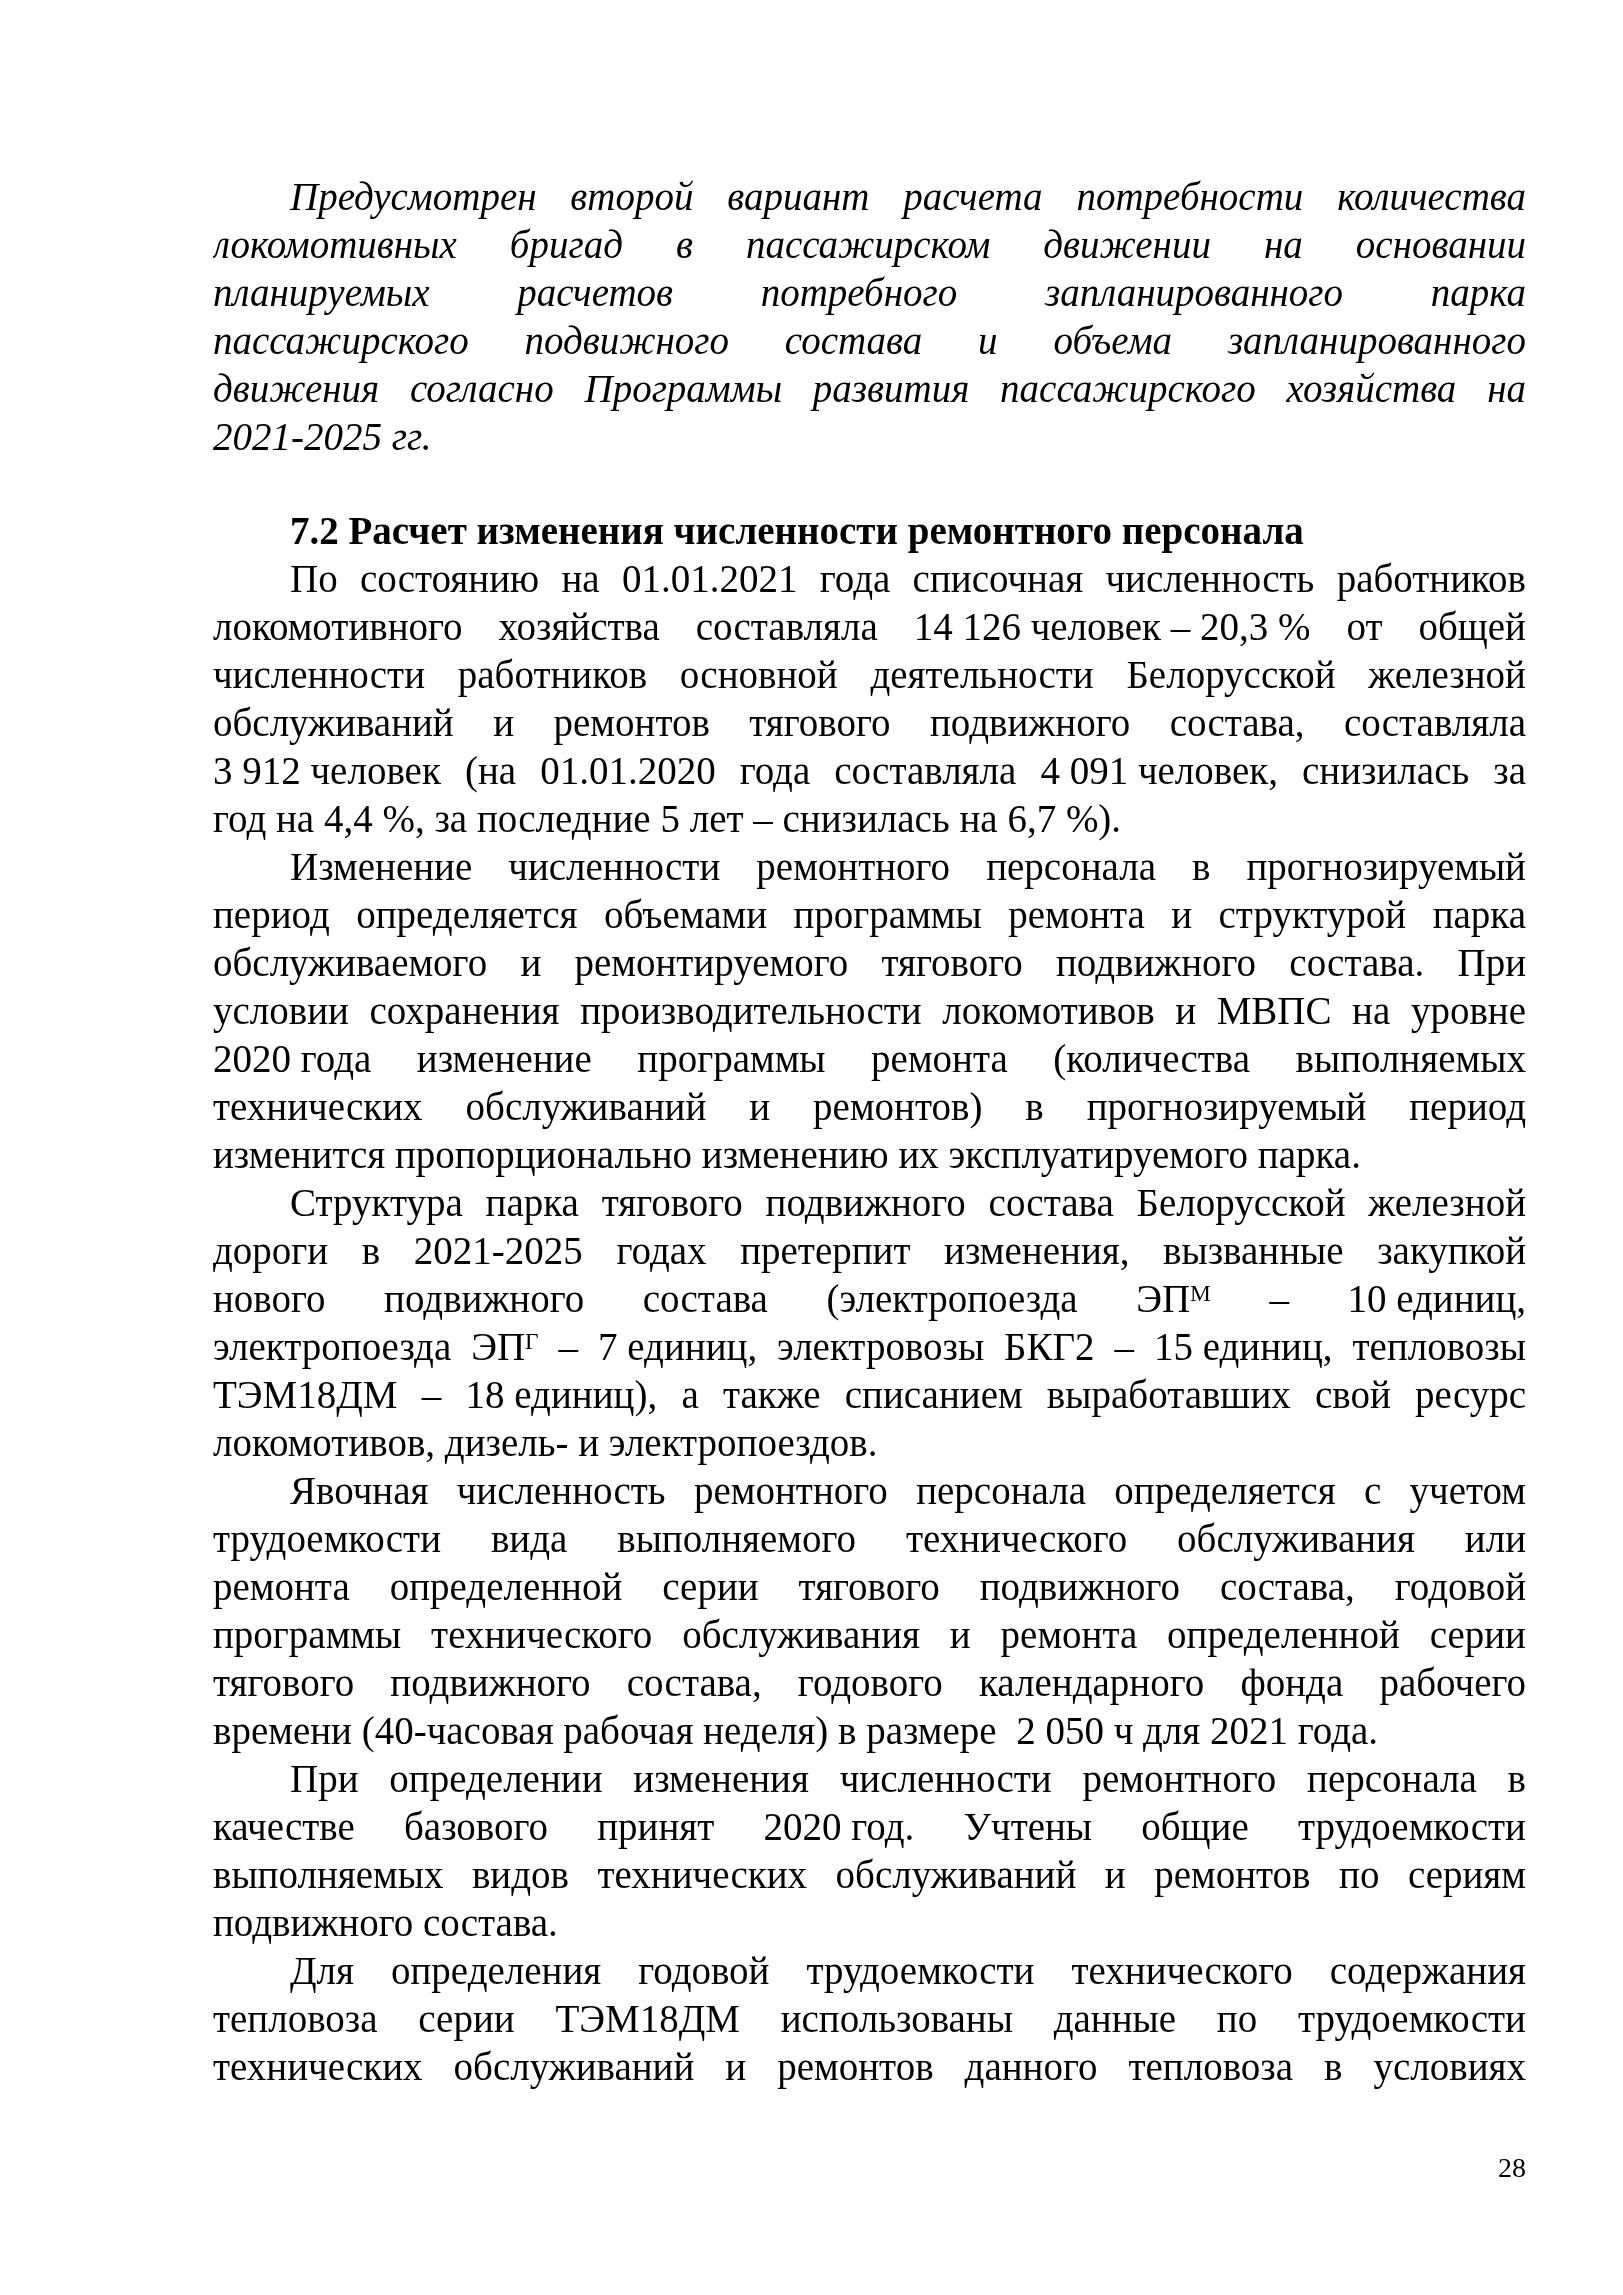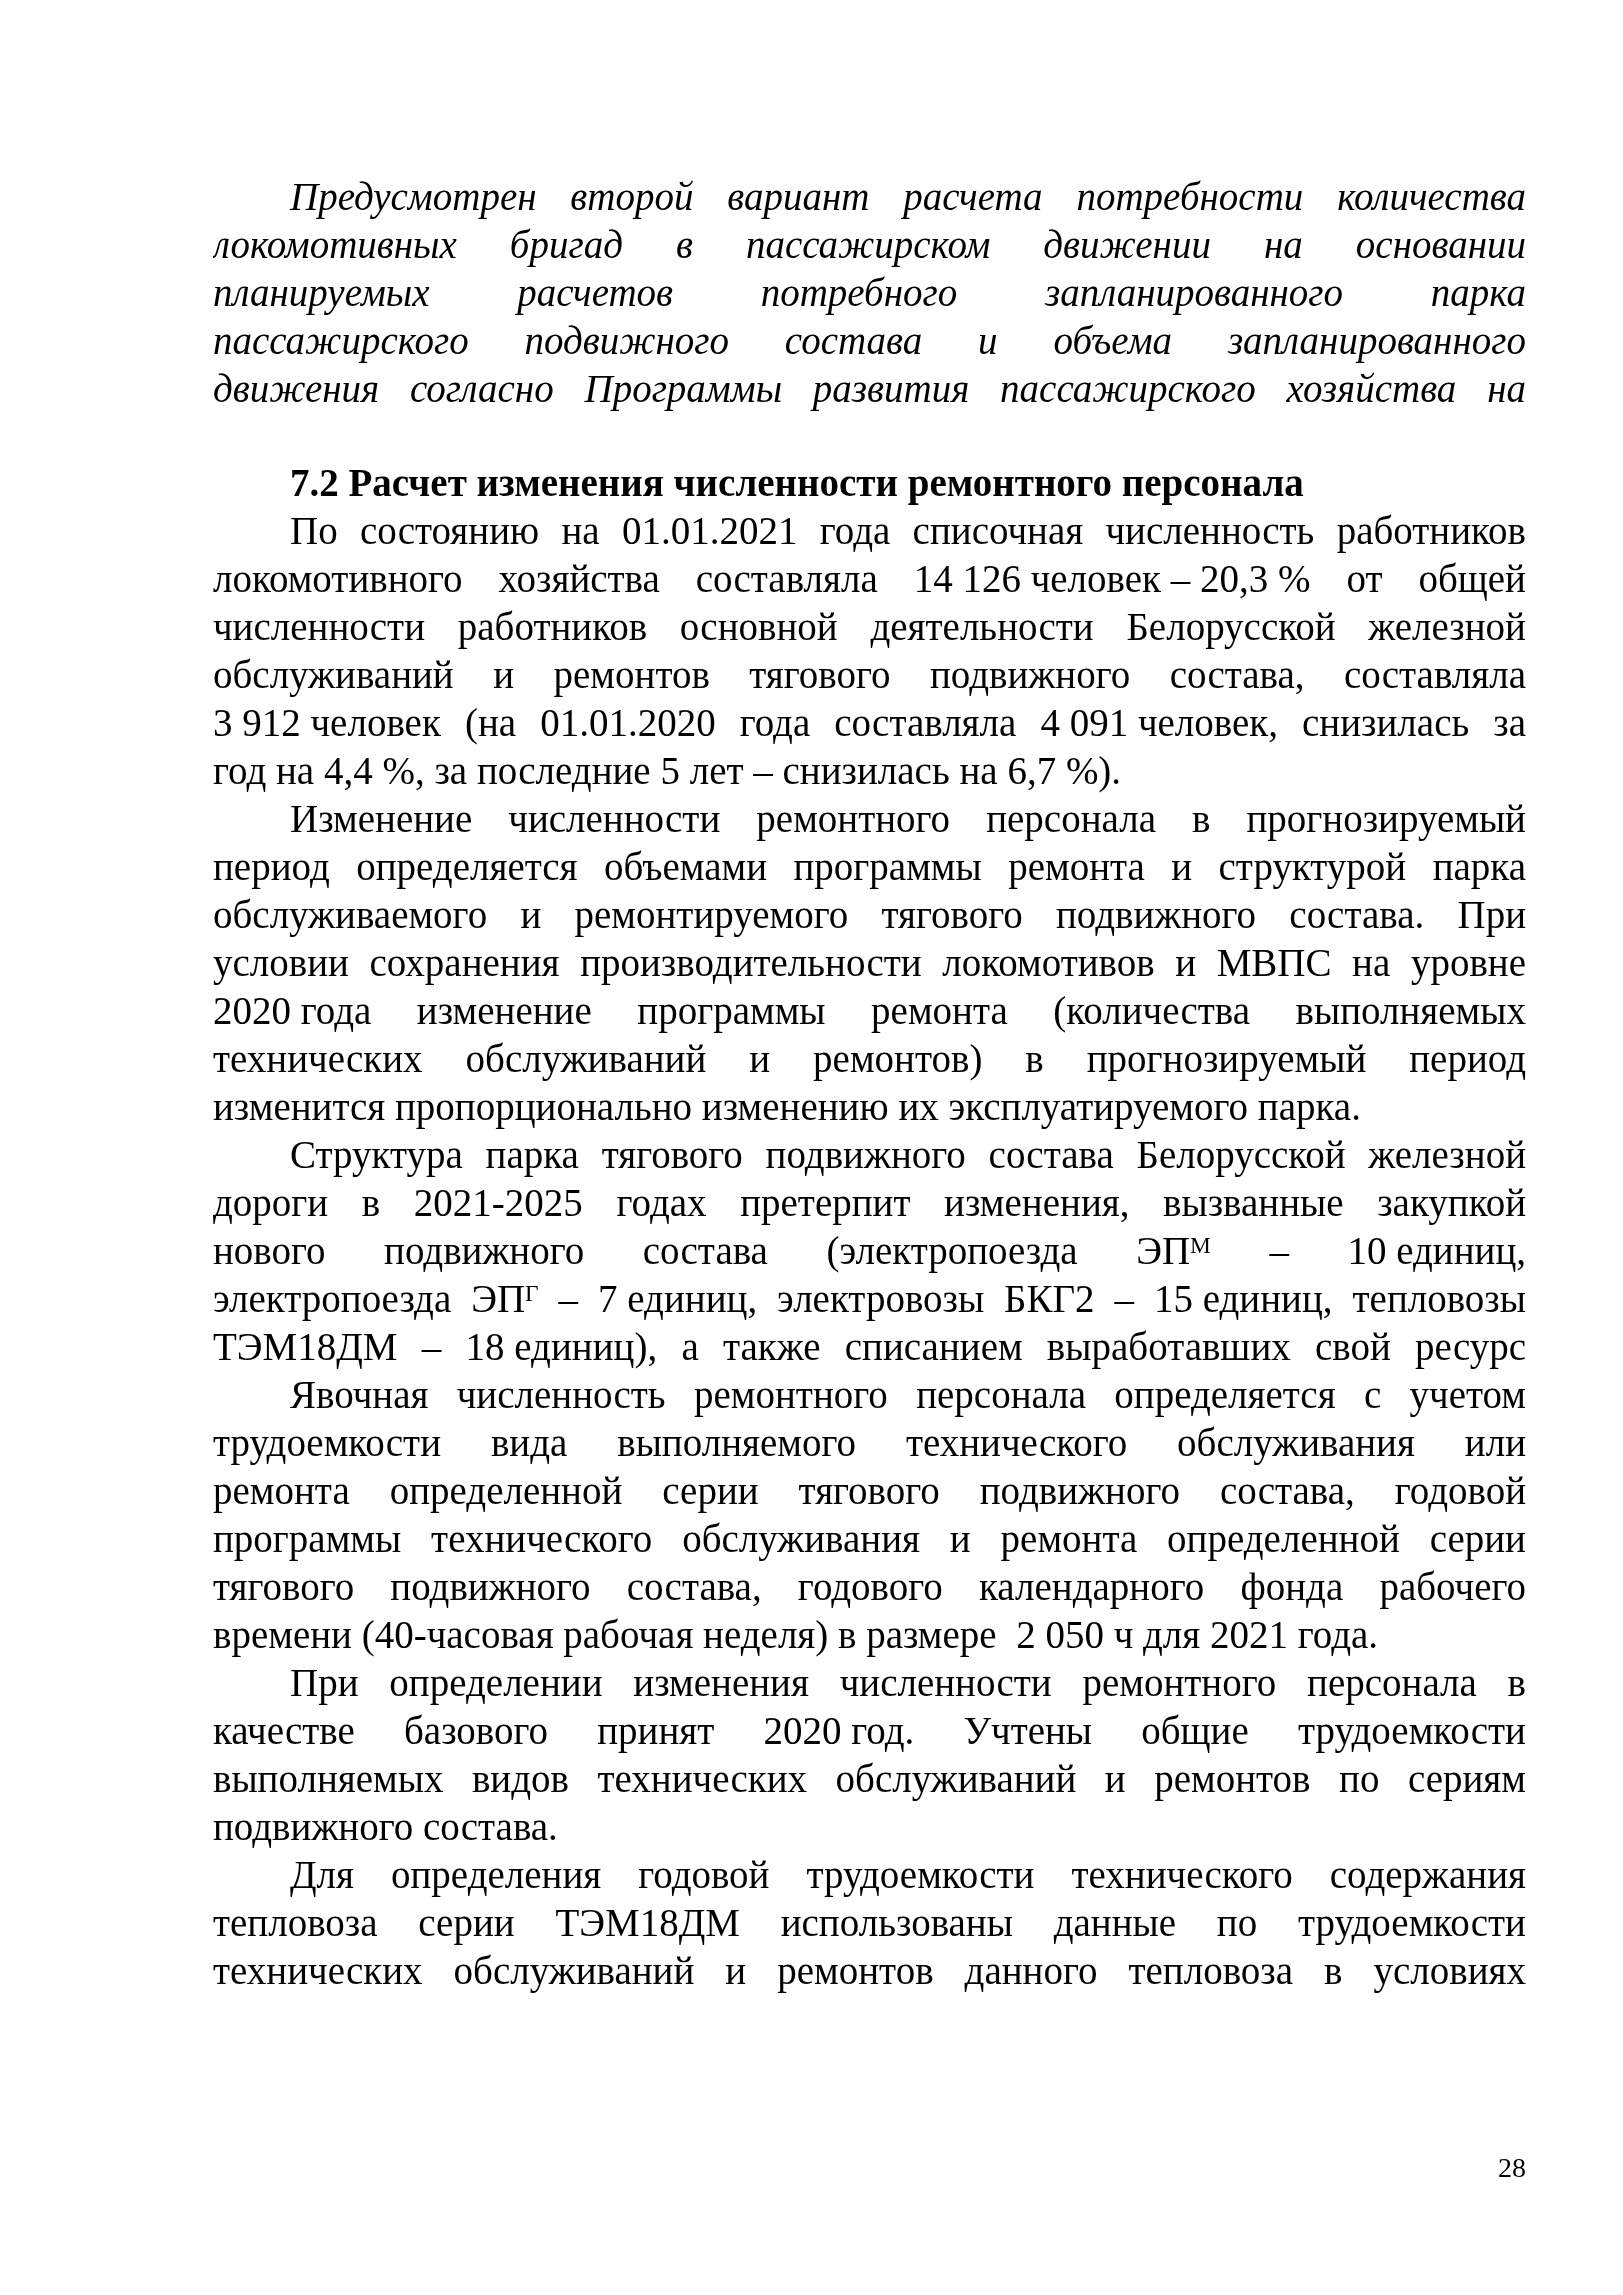--- a/index.html
+++ b/index.html
@@ -63,20 +63,21 @@
 <body>
 
 <div class="page">
   <div class="text-block" id="textBlock">
       <div class="para italic">
         <div class="line just first"><span class="text-run">Предусмотрен второй вариант расчета потребности количества</span></div>
         <div class="line just"><span class="text-run">локомотивных бригад в пассажирском движении на основании</span></div>
         <div class="line just"><span class="text-run">планируемых расчетов потребного запланированного парка</span></div>
         <div class="line just"><span class="text-run">пассажирского подвижного состава и объема запланированного</span></div>
         <div class="line just"><span class="text-run">движения согласно Программы развития пассажирского хозяйства на</span></div>
+        <div class="line"><span class="text-run">2021-2025 гг.</span></div>
       </div>
       <div class="para heading">
         <div class="line first"><span class="text-run">7.2 Расчет изменения численности ремонтного персонала</span></div>
       </div>
       <div class="para">
         <div class="line just first"><span class="text-run">По состоянию на 01.01.2021 года списочная численность работников</span></div>
         <div class="line just"><span class="text-run">локомотивного хозяйства составляла </span><span class="nb">14 126 человек – 20,3 %</span><span class="text-run"> от общей</span></div>
         <div class="line just"><span class="text-run">численности работников основной деятельности Белорусской железной</span></div>
         <div class="line just"><span class="text-run">обслуживаний и ремонтов тягового подвижного состава, составляла</span></div>
         <div class="line just"><span class="nb">3 912 человек</span><span class="text-run"> (на 01.01.2020 года составляла </span><span class="nb">4 091 человек,</span><span class="text-run"> снизилась за</span></div>
@@ -90,20 +91,21 @@
         <div class="line just"><span class="nb">2020 года</span><span class="text-run"> изменение программы ремонта (количества выполняемых</span></div>
         <div class="line just"><span class="text-run">технических обслуживаний и ремонтов) в прогнозируемый период</span></div>
         <div class="line"><span class="text-run">изменится пропорционально изменению их эксплуатируемого парка.</span></div>
       </div>
       <div class="para">
         <div class="line just first"><span class="text-run">Структура парка тягового подвижного состава Белорусской железной</span></div>
         <div class="line just"><span class="text-run">дороги в 2021-2025 годах претерпит изменения, вызванные закупкой</span></div>
         <div class="line just"><span class="text-run">нового подвижного состава (электропоезда ЭП</span><sup class="sup-run">М</sup><span class="text-run"> – </span><span class="nb">10 единиц,</span></div>
         <div class="line just"><span class="text-run">электропоезда ЭП</span><sup class="sup-run">Г</sup><span class="text-run"> – </span><span class="nb">7 единиц,</span><span class="text-run"> электровозы БКГ2 – </span><span class="nb">15 единиц,</span><span class="text-run"> тепловозы</span></div>
         <div class="line just"><span class="text-run">ТЭМ18ДМ – </span><span class="nb">18 единиц),</span><span class="text-run"> а также списанием выработавших свой ресурс</span></div>
+        <div class="line"><span class="text-run">локомотивов, дизель- и электропоездов.</span></div>
       </div>
       <div class="para">
         <div class="line just first"><span class="text-run">Явочная численность ремонтного персонала определяется с учетом</span></div>
         <div class="line just"><span class="text-run">трудоемкости вида выполняемого технического обслуживания или</span></div>
         <div class="line just"><span class="text-run">ремонта определенной серии тягового подвижного состава, годовой</span></div>
         <div class="line just"><span class="text-run">программы технического обслуживания и ремонта определенной серии</span></div>
         <div class="line just"><span class="text-run">тягового подвижного состава, годового календарного фонда рабочего</span></div>
         <div class="line"><span class="text-run">времени (40-часовая рабочая неделя) в размере&nbsp; </span><span class="nb">2 050 ч</span><span class="text-run"> для </span><span class="nb">2021 года.</span></div>
       </div>
       <div class="para">

